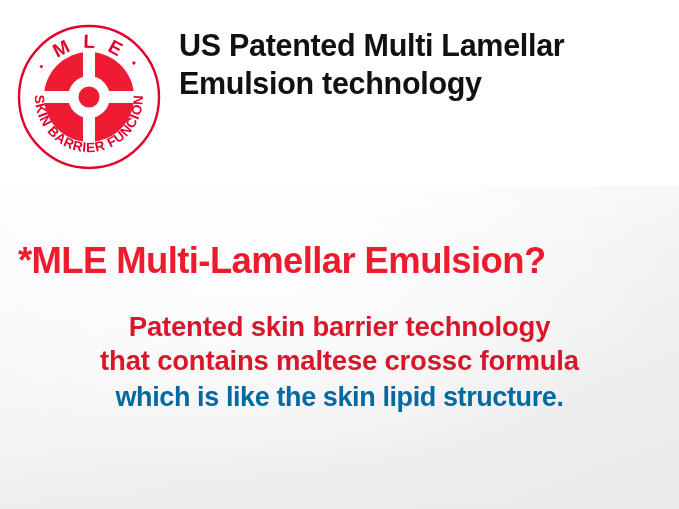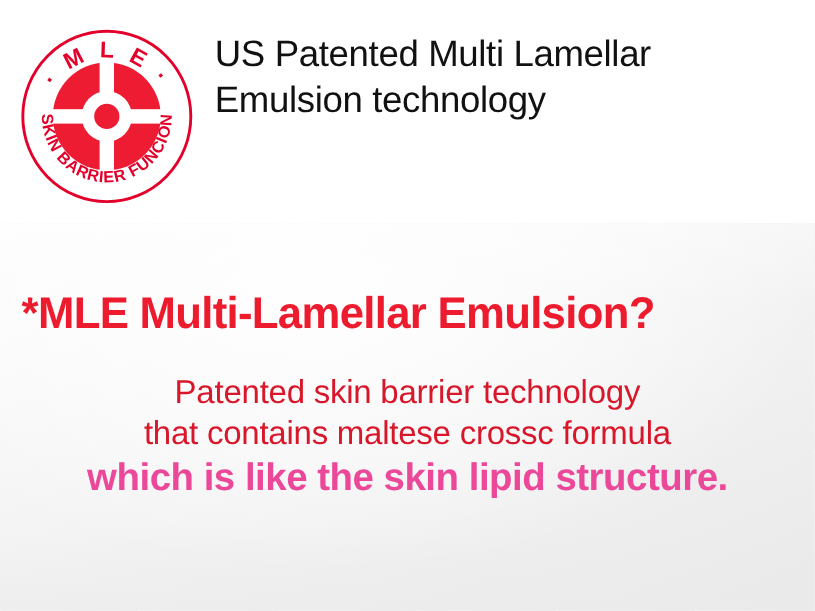--- a/index.html
+++ b/index.html
@@ -42,21 +42,21 @@
     height: 146px;
   }
   .header-text {
     position: absolute;
     left: 179px;
     top: 26px;
     width: 490px;
   }
   .header-title {
     font-family: "Liberation Sans", sans-serif;
-    font-weight: normal;
+    font-weight: bold;
     font-size: 30.5px;
     line-height: 38px;
     letter-spacing: -0.3px;
     color: #111111;
     white-space: nowrap;
   }
   .header-subtitle {
     margin-top: 5px;
     font-family: "Liberation Sans", sans-serif;
     font-weight: normal;
@@ -126,32 +126,32 @@
   }
   .body-block {
     position: absolute;
     left: 0;
     top: 124px;
     width: 679px;
     text-align: center;
   }
   .body-line {
     font-family: "Liberation Sans", sans-serif;
-    font-weight: normal;
+    font-weight: bold;
     font-size: 27.5px;
     line-height: 34px;
     letter-spacing: -0.2px;
     color: #D8172B;
     white-space: nowrap;
   }
   .body-line.bold {
     font-weight: bold;
-    font-size: 32px;
+    font-size: 27px;
     letter-spacing: -0.4px;
-    color: #ec4899;
+    color: #0369a1;
     margin-top: 2px;
   }
 </style>
 </head>
 <body>
 
 <div class="page">
 
   <div class="header">
 

